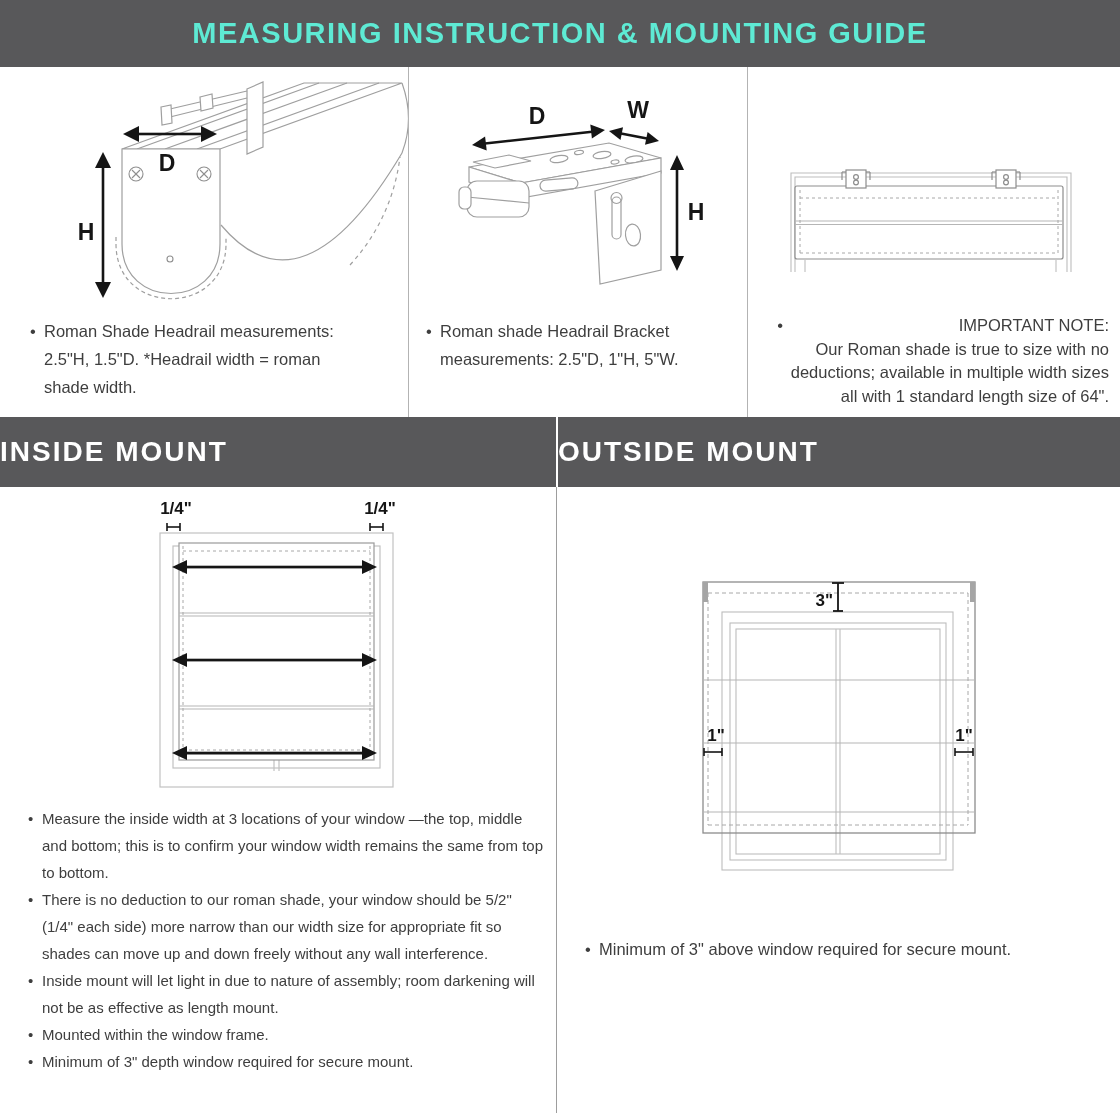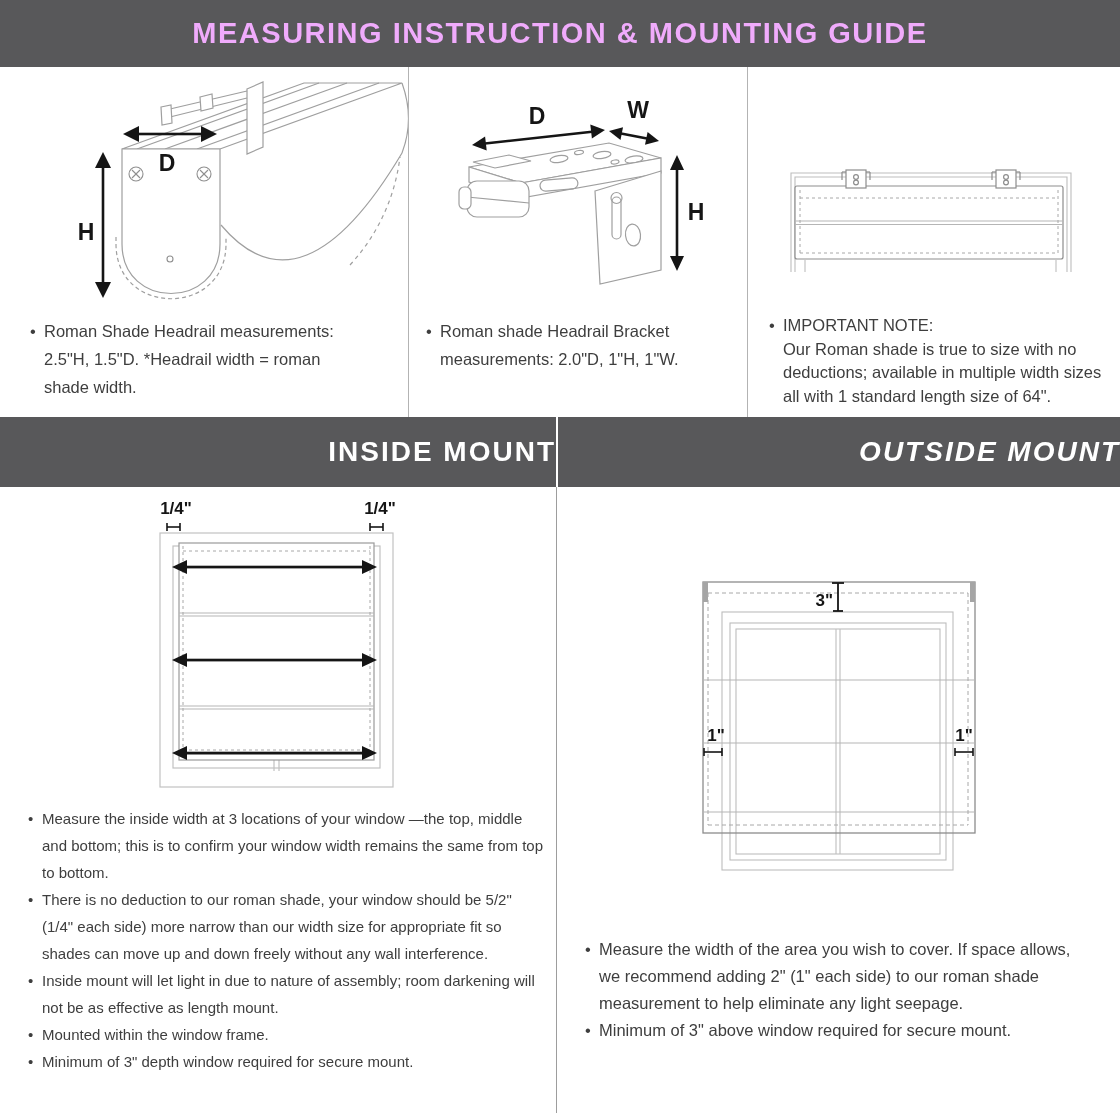--- a/index.html
+++ b/index.html
@@ -7,44 +7,44 @@
   .page {
     position:relative; width:1120px; height:1120px; background:#fff;
     font-family:"Liberation Sans", sans-serif; color:#3e3e3e; overflow:hidden;
   }
   
   .banner {
     position:absolute; left:0; top:0; width:1120px; height:67px;
     background:#58585a; display:flex; align-items:center; justify-content:center;
   }
   .banner h1 {
-    color:#f0abfc; font-size:29px; font-weight:bold; letter-spacing:1.5px;text-align:right;
+    color:#5eead4; font-size:29px; font-weight:bold; letter-spacing:1.5px;text-align:right;
   }
   
   .top-row { position:absolute; left:0; top:67px; width:1120px; height:350px; display:flex; }
   .col { position:relative; height:100%; }
   .col1 { width:408px; }
   .col2 { width:339px; border-left:1px solid #b3b3b3; }
   .col3 { width:373px; border-left:1px solid #b3b3b3; }
   .col svg { position:absolute; left:0; top:0; }
   
   ul.bullets { list-style:none; position:absolute; }
   ul.bullets li { display:flex; }
   ul.bullets li::before { content:"\2022"; flex:0 0 14px; }
   .t-col1 { left:30px; top:250px; width:330px; font-size:16.5px; line-height:28px; }
   .t-col2 { left:17px; top:250px; width:310px; font-size:16.5px; line-height:28px; }
-  .t-col3 { left:21px; top:247px; width:340px; font-size:16.5px; line-height:23.5px; }
+  .t-col3 { left:21px; top:247px; width:340px; font-size:16.5px; line-height:23.5px;text-align:right; }
   
   .mid-band {
     position:absolute; left:0; top:417px; width:1120px; height:70px;
     background:#58585a; display:flex;
   }
-  .mid-cell { display:flex; align-items:center; justify-content:flex-end; }
+  .mid-cell { display:flex; align-items:center; justify-content:flex-start; }
   .mid-cell.left { width:556px; }
-  .mid-cell.right { flex:1;font-style:italic; }
+  .mid-cell.right { flex:1; }
   .mid-divider { width:2px; background:#fff; height:100%; }
   .mid-cell h2 { color:#fff; font-size:28px; font-weight:bold; letter-spacing:2px; }
   
   .bottom-row { position:absolute; left:0; top:487px; width:1120px; height:633px; }
   .bcol { position:absolute; top:0; height:100%; }
   .bcol.left { left:0; width:557px; }
   .bcol.right { left:557px; width:563px; }
   .v-divider { position:absolute; left:556px; top:0; width:1px; height:626px; background:#9d9d9d; }
   .bcol svg { position:absolute; }
   .svg-inside { left:120px; top:3px; }
@@ -144,21 +144,21 @@
           <polygon points="268,88 261,103 275,103"></polygon>
           <polygon points="268,204 261,189 275,189"></polygon>
           <rect x="266.7" y="101" width="2.6" height="90"></rect>
           <text class="dim dim-lg" text-anchor="middle" x="128" y="57">D</text>
           <text class="dim dim-lg" text-anchor="middle" x="229" y="51">W</text>
           <text class="dim dim-lg" text-anchor="middle" x="287" y="153">H</text>
         </g>
       </svg>
       <ul class="bullets t-col2">
         <li>
-            <span>Roman shade Headrail Bracket measurements: 2.0"D, 1"H, 1"W.</span>
+            <span>Roman shade Headrail Bracket measurements: 2.5"D, 1"H, 5"W.</span>
           </li>
       </ul>
     </div>
 
     <div class="col col3">
       <svg class="diagram" width="372" height="250" viewBox="0 0 372 250">
         <g stroke="#bdbdbd" fill="none" stroke-width="1.1">
           <path d="M43,205 L43,106 L323,106 L323,205"></path>
           <path d="M47,205 L47,110 L319,110 L319,205"></path>
           <line x1="57" y1="193" x2="57" y2="205"></line>
@@ -318,21 +318,18 @@
               <line x1="54" y1="188" x2="54" y2="196"></line>
               <line x1="72" y1="188" x2="72" y2="196"></line>
             <line x1="305" y1="192" x2="323" y2="192"></line>
               <line x1="305" y1="188" x2="305" y2="196"></line>
               <line x1="323" y1="188" x2="323" y2="196"></line>
           </g>
         </g>
       </svg>
       <ul class="bullets t-outside">
         <li>
-            <span>Measure the width of the area you wish to cover. If space allows, we recommend adding 2" (1" each side) to our roman shade measurement to help eliminate any light seepage.</span>
-          </li>
-        <li>
             <span>Minimum of 3" above window required for secure mount.</span>
           </li>
       </ul>
     </div>
   </section>
 </div>
 
 </body></html>

